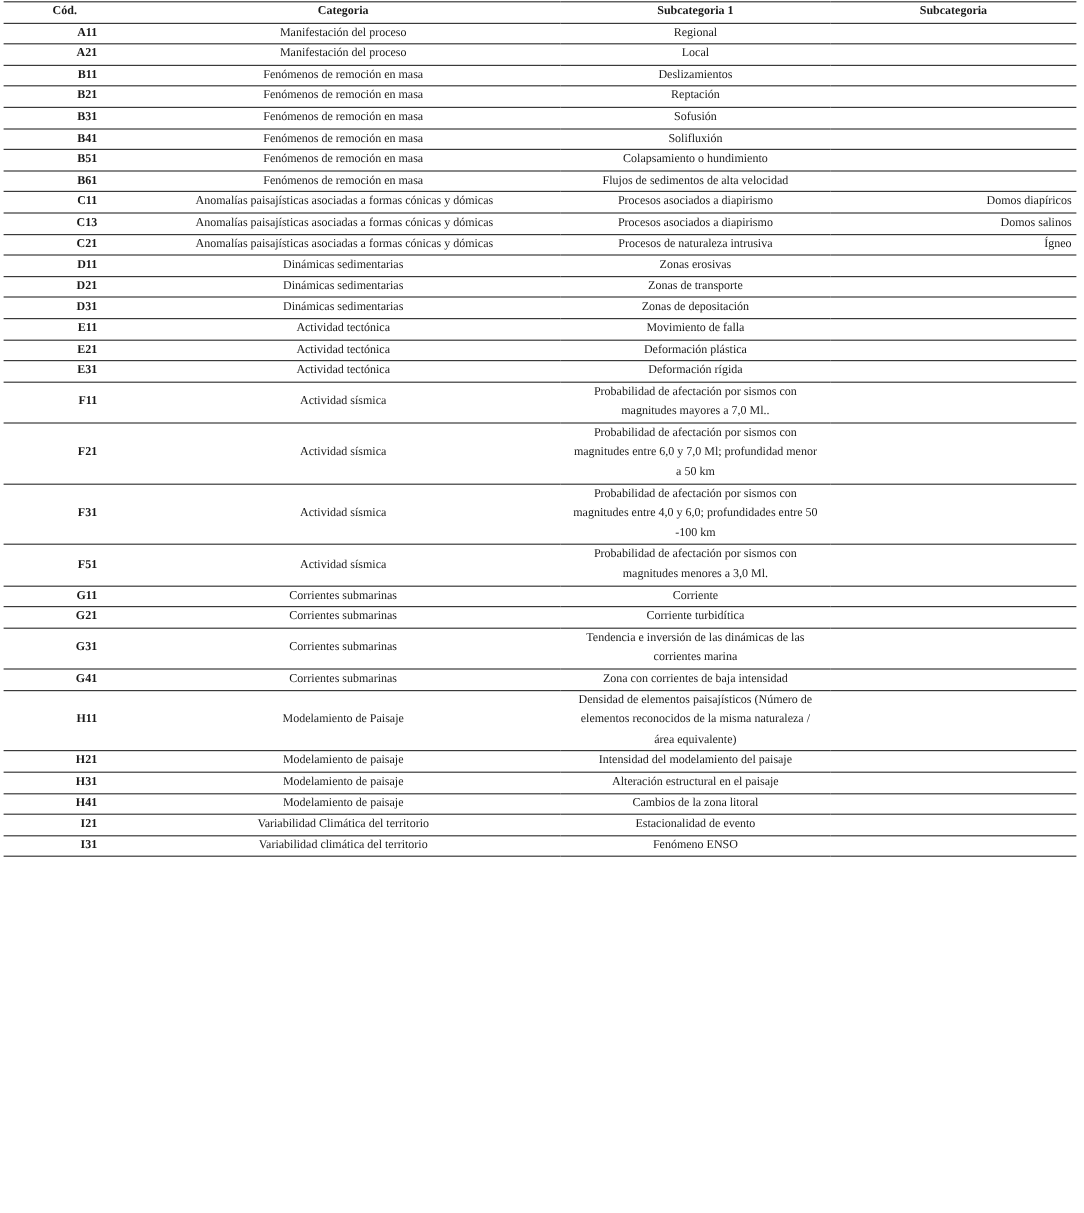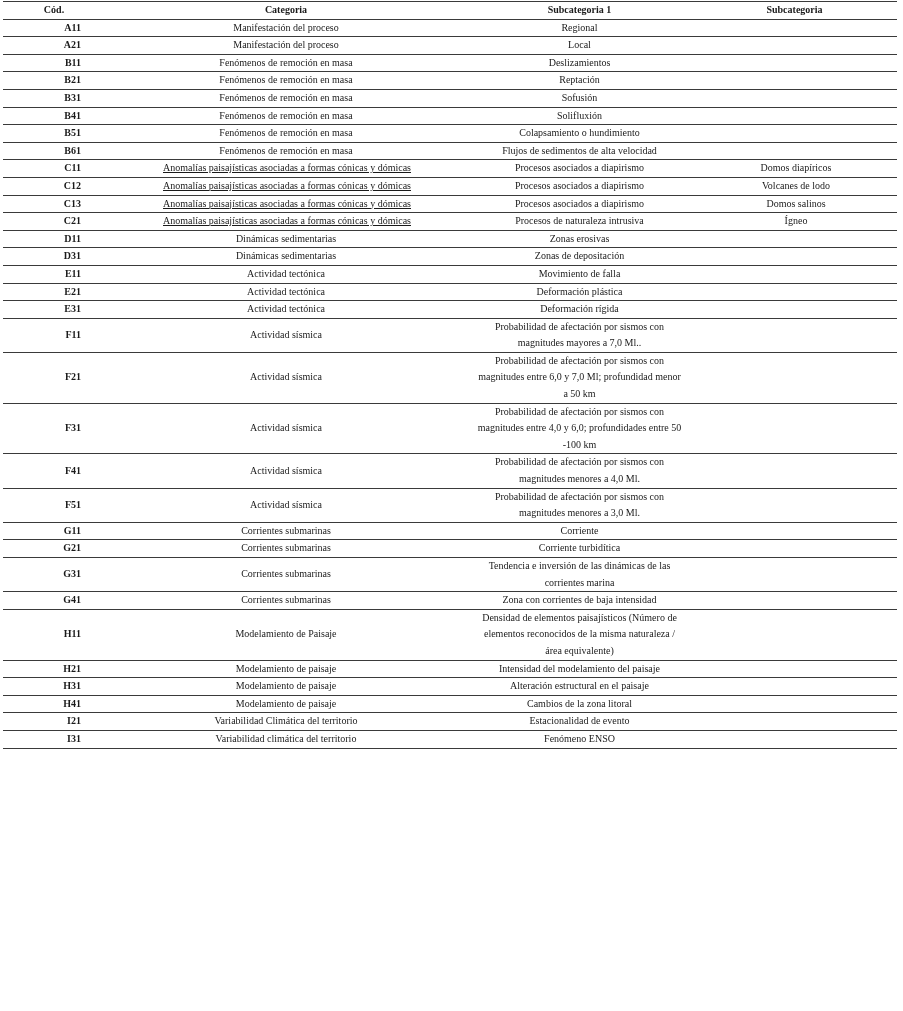--- a/index.html
+++ b/index.html
@@ -47,27 +47,26 @@
       font-weight: bold;
       text-align: right;
       padding-left: 20px;
       padding-right: 24px;
     }
     table.doc-table td.sub1 {
       padding-left: 10px;
       padding-right: 10px;
     }
     table.doc-table td.sub2 {
-      text-align: center;
+      text-align: right;
       padding-left: 7px;
     }
     table.doc-table td.cat.multi {
       padding-left: 20px;
       padding-right: 18px;
-      text-decoration: underline;
     }
   </style>
 </head>
 <body>
 
 <table class="doc-table">
   <colgroup>
     <col class="c-cod">
     <col class="c-cat">
     <col class="c-sub1">
@@ -130,44 +129,44 @@
         <td class="sub1">Flujos de sedimentos de alta velocidad</td>
         <td class="sub2"></td>
       </tr>
       <tr>
         <td class="cod">C11</td>
         <td class="cat multi">Anomalías paisajísticas asociadas a formas cónicas y dómicas</td>
         <td class="sub1">Procesos asociados a diapirismo</td>
         <td class="sub2">Domos diapíricos</td>
       </tr>
       <tr>
-        <td class="cod">C12</td>
-        <td class="cat multi">Anomalías paisajísticas asociadas a formas cónicas y dómicas</td>
-        <td class="sub1">Procesos asociados a diapirismo</td>
-        <td class="sub2">Volcanes de lodo</td>
-      </tr>
-      <tr>
         <td class="cod">C13</td>
         <td class="cat multi">Anomalías paisajísticas asociadas a formas cónicas y dómicas</td>
         <td class="sub1">Procesos asociados a diapirismo</td>
         <td class="sub2">Domos salinos</td>
       </tr>
       <tr>
         <td class="cod">C21</td>
         <td class="cat multi">Anomalías paisajísticas asociadas a formas cónicas y dómicas</td>
         <td class="sub1">Procesos de naturaleza intrusiva</td>
         <td class="sub2">Ígneo</td>
       </tr>
       <tr>
         <td class="cod">D11</td>
         <td class="cat">Dinámicas sedimentarias</td>
         <td class="sub1">Zonas erosivas</td>
         <td class="sub2"></td>
       </tr>
       <tr>
+        <td class="cod">D21</td>
+        <td class="cat">Dinámicas sedimentarias</td>
+        <td class="sub1">Zonas de transporte</td>
+        <td class="sub2"></td>
+      </tr>
+      <tr>
         <td class="cod">D31</td>
         <td class="cat">Dinámicas sedimentarias</td>
         <td class="sub1">Zonas de depositación</td>
         <td class="sub2"></td>
       </tr>
       <tr>
         <td class="cod">E11</td>
         <td class="cat">Actividad tectónica</td>
         <td class="sub1">Movimiento de falla</td>
         <td class="sub2"></td>
@@ -193,26 +192,20 @@
       <tr>
         <td class="cod">F21</td>
         <td class="cat">Actividad sísmica</td>
         <td class="sub1">Probabilidad de afectación por sismos con magnitudes entre 6,0 y 7,0 Ml; profundidad menor a 50 km</td>
         <td class="sub2"></td>
       </tr>
       <tr>
         <td class="cod">F31</td>
         <td class="cat">Actividad sísmica</td>
         <td class="sub1">Probabilidad de afectación por sismos con magnitudes entre 4,0 y 6,0; profundidades entre 50 -100 km</td>
-        <td class="sub2"></td>
-      </tr>
-      <tr>
-        <td class="cod">F41</td>
-        <td class="cat">Actividad sísmica</td>
-        <td class="sub1">Probabilidad de afectación por sismos con magnitudes menores a 4,0 Ml.</td>
         <td class="sub2"></td>
       </tr>
       <tr>
         <td class="cod">F51</td>
         <td class="cat">Actividad sísmica</td>
         <td class="sub1">Probabilidad de afectación por sismos con magnitudes menores a 3,0 Ml.</td>
         <td class="sub2"></td>
       </tr>
       <tr>
         <td class="cod">G11</td>

